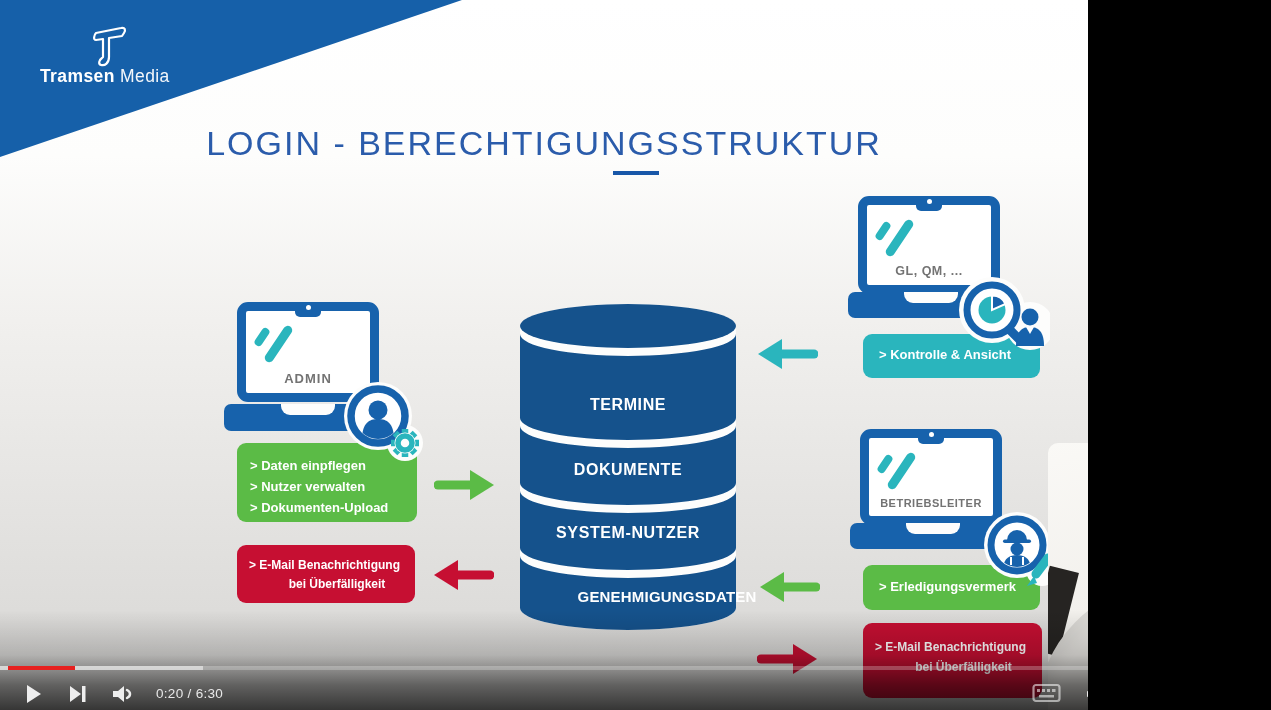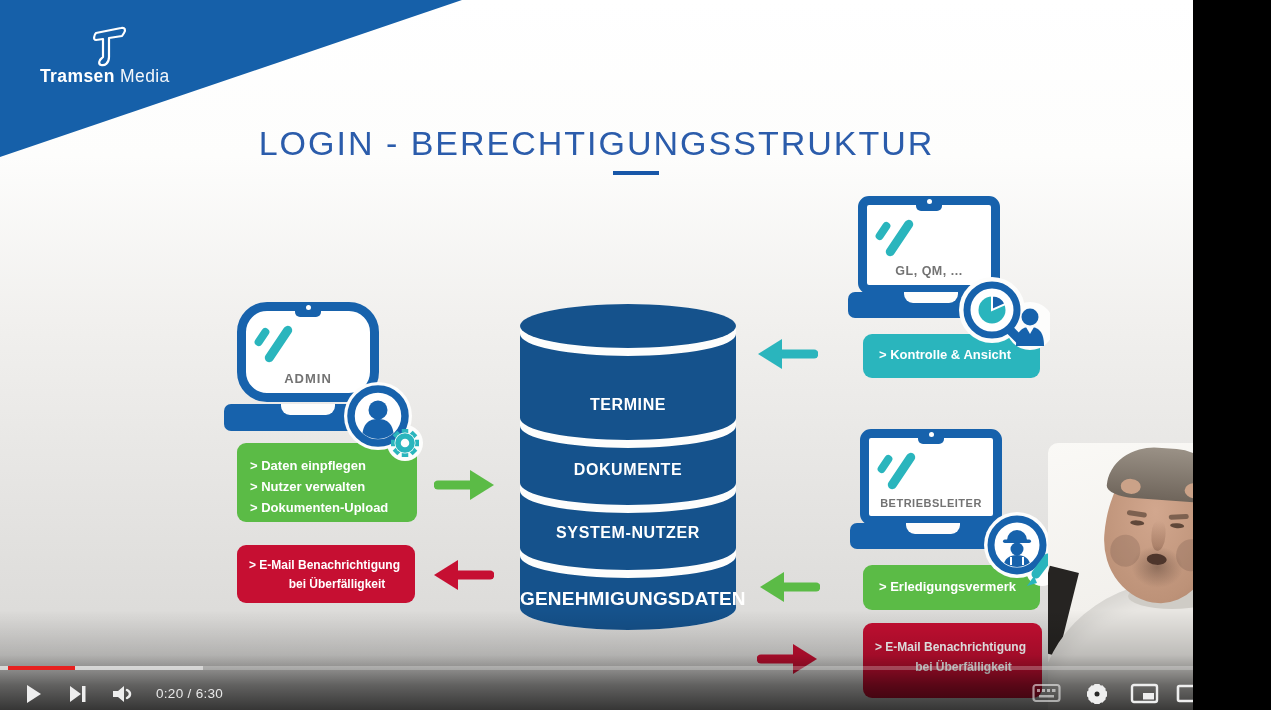--- a/index.html
+++ b/index.html
@@ -1,16 +1,16 @@
 <!DOCTYPE html>
 <html><head>
 <meta charset="utf-8">
 <style>
   html,body{margin:0;padding:0;background:#000;}
-  .stage{position:relative;width:1193px;height:710px;overflow:hidden;
+  .stage{position:relative;width:1088px;height:710px;overflow:hidden;
          font-family:"Liberation Sans",sans-serif;
          background:linear-gradient(180deg,#ffffff 0%,#fdfdfc 22%,#f1f0ee 45%,#e6e5e3 68%,#dcdbd9 88%,#d6d5d3 100%);}
   .abs{position:absolute;}
 
   
   .banner-svg{left:0;top:0;}
   .logo-svg{left:72px;top:20px;}
   .logo-text{left:40px;top:66px;width:180px;color:#fff;font-size:17.5px;letter-spacing:.4px;white-space:nowrap;}
   .logo-text .b{font-weight:bold;}
   .logo-text .l{font-weight:normal;opacity:.95;}
@@ -39,21 +39,21 @@
   .teal{background:#2ab5bd;}
   .box-admin-tasks{left:225px;top:443px;width:180px;height:79px;padding:12px 0 0 13px;box-sizing:border-box;font-size:13px;line-height:21px;}
   .box-admin-alert{left:225px;top:545px;width:178px;height:58px;padding:11px 0 0 12px;box-sizing:border-box;font-size:12px;line-height:19px;}
   .box-mgmt{left:851px;top:334px;width:177px;height:44px;padding:13px 0 0 16px;box-sizing:border-box;font-size:13px;}
   .box-ops-task{left:851px;top:565px;width:177px;height:45px;padding:14px 0 0 16px;box-sizing:border-box;font-size:13px;}
   .box-ops-alert{left:851px;top:623px;width:179px;height:75px;padding:14px 0 0 12px;box-sizing:border-box;font-size:12px;line-height:20px;}
   .indent{padding-left:10px;text-align:center;}
 
   
   .db-label{left:520px;width:216px;text-align:center;color:#fff;font-weight:bold;font-size:16px;letter-spacing:.6px;}
-  .db-label.small{font-size:19px;letter-spacing:.2px;}
+  .db-label.small{font-size:15px;letter-spacing:.2px;padding-left:39px;}
 
   
   .webcam{left:1048px;top:443px;width:223px;height:267px;border-radius:10px 0 0 0;overflow:hidden;
           background:linear-gradient(165deg,#faf9f6 0%,#f2f0ec 55%,#e7e5e0 100%);}
   .wc-frame{position:absolute;left:-9px;top:125px;width:30px;height:86px;background:#262422;transform:rotate(14deg);}
   .wc-shirt{position:absolute;left:-12px;top:138px;width:252px;height:140px;background:#e8e6e2;
             border-radius:55% 45% 0 0/90% 75% 0 0;transform:rotate(-3deg);
             box-shadow:inset 0 12px 16px rgba(0,0,0,.07);}
   .wc-collar{position:absolute;left:80px;top:140px;width:88px;height:26px;background:#cfccc6;border-radius:50%;}
   .wc-neck{position:absolute;left:92px;top:100px;width:48px;height:50px;background:#b98e74;border-radius:12px;}
@@ -96,21 +96,21 @@
     <path d="M24 13 L49 8 C53 7 54 10 52 13 L50 16 L37 18 L37 37 C37 43 33 46 29 45 C26 44 27 40 30 38 L31 37 L31 19 L24 20 C21 20 22 15 24 13 Z" fill="none" stroke="#fff" stroke-width="2.2" stroke-linejoin="round"></path>
   </svg>
   <div class="abs logo-text">
     <span class="b">Tramsen</span>
     <span class="l">Media</span>
   </div>
 
   <div class="abs slide-title">LOGIN - BERECHTIGUNGSSTRUKTUR</div>
   <div class="abs title-underline"></div>
 
-  <div class="abs screen" style="left:237px;top:302px;width:142px;height:100px;border-radius:30px;">
+  <div class="abs screen" style="left:237px;top:302px;width:142px;height:100px;">
     <div class="cam-dot"></div>
     <div class="screen-tab"></div>
     <span class="slash s" style="left:12px;top:16px;"></span>
     <span class="slash b" style="left:28px;top:12px;"></span>
     <div class="dev-label" style="font-size:13px;letter-spacing:1px;">ADMIN</div>
   </div>
   <div class="abs base" style="left:224px;top:404px;width:168px;height:27px;">
     <div class="base-notch"></div>
   </div>
 

